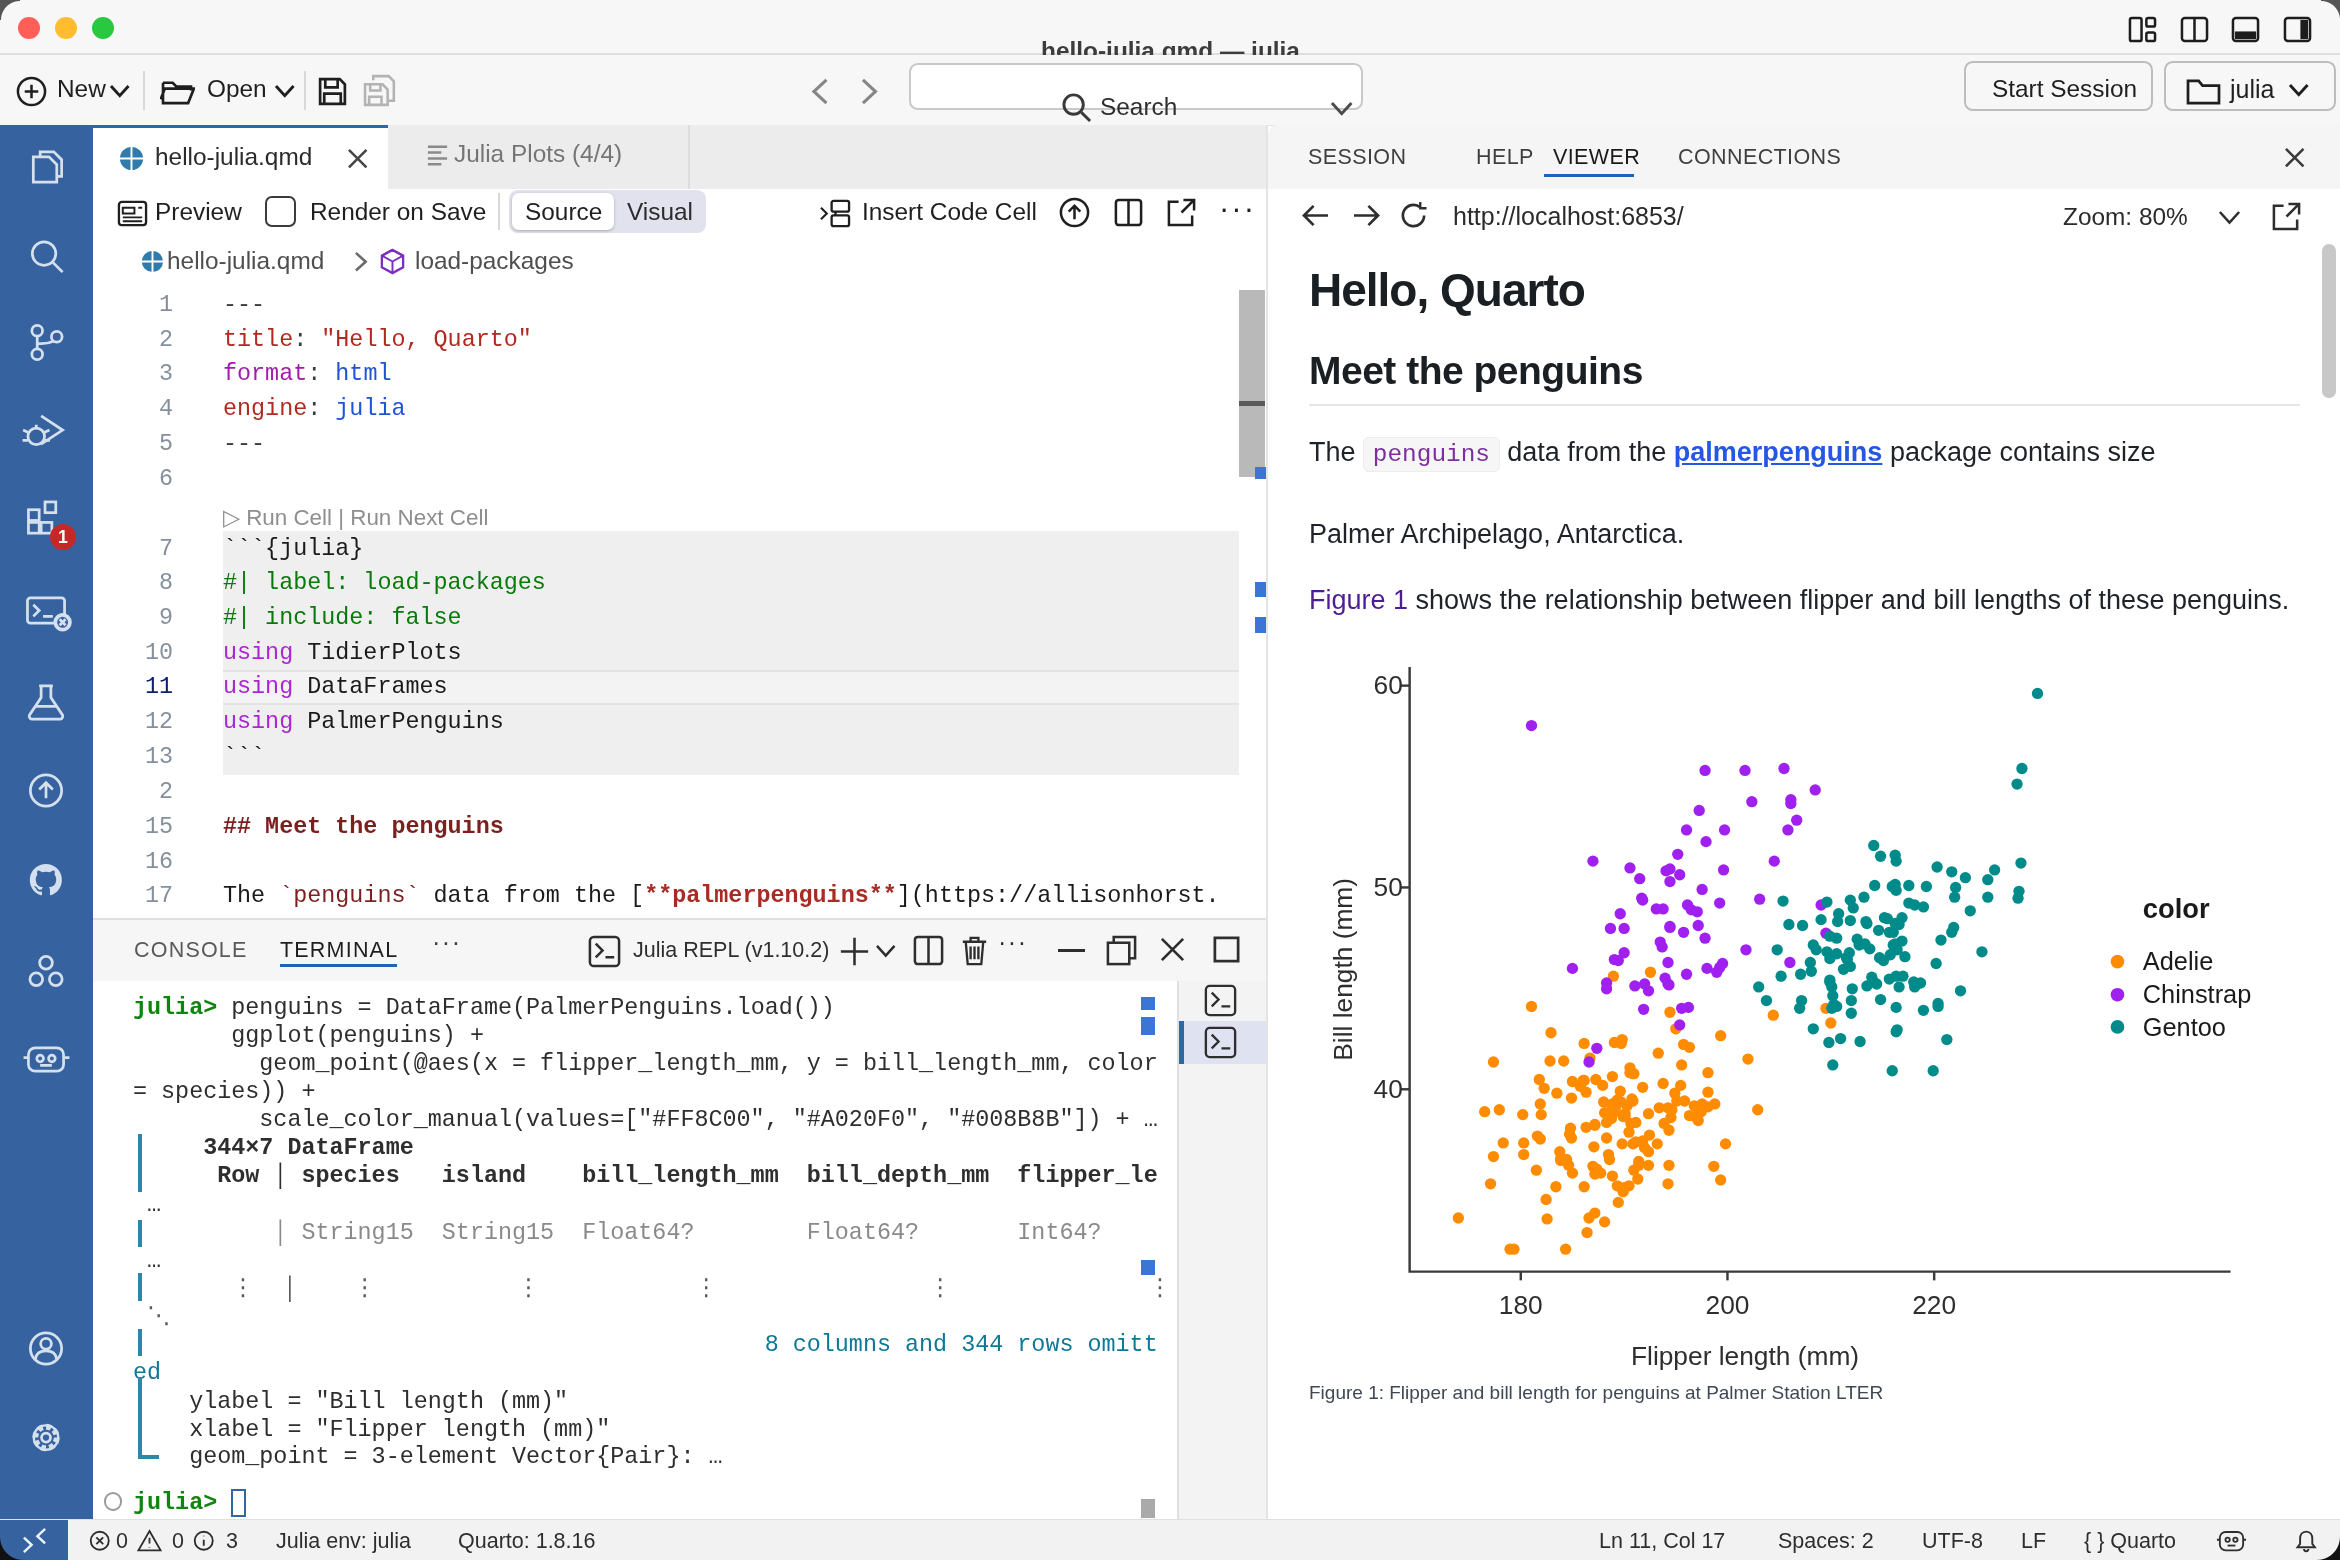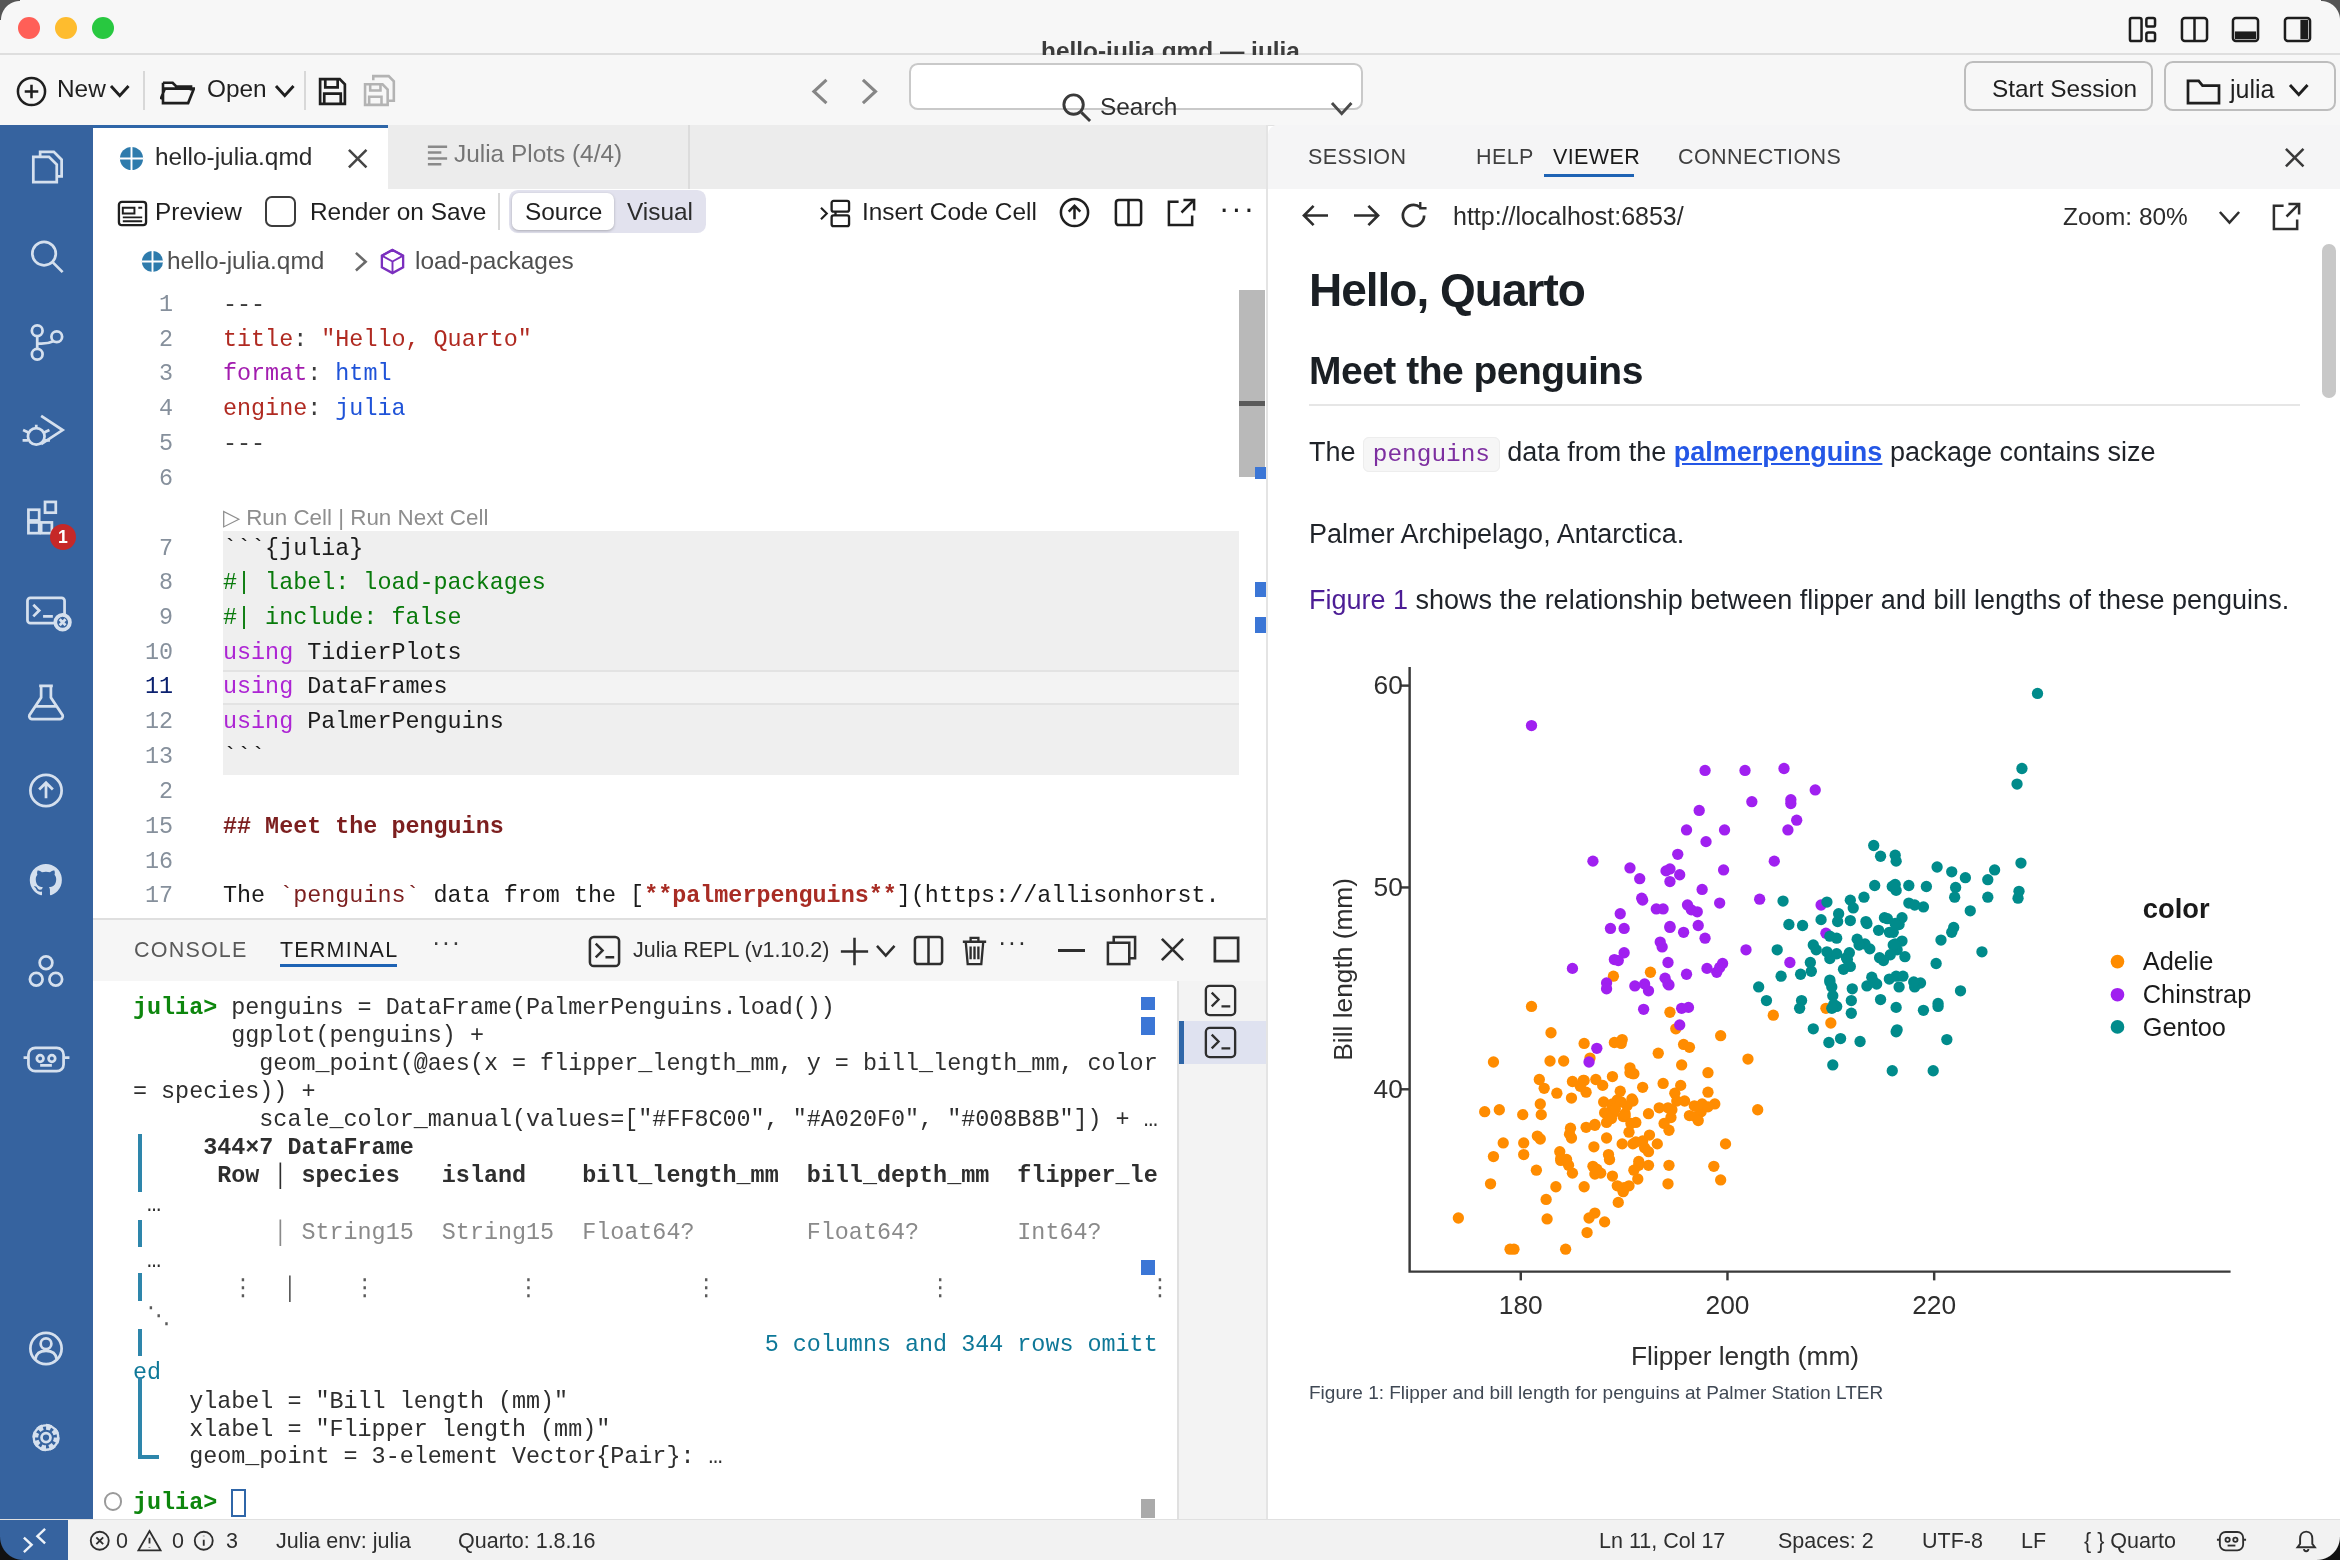--- a/index.html
+++ b/index.html
@@ -353,21 +353,21 @@
   <div class="trow" style="top:69px;">         geom_point(@aes(x = flipper_length_mm, y = bill_length_mm, color</div>
   <div class="trow" style="top:97px;">= species)) +</div>
   <div class="trow" style="top:125px;">         scale_color_manual(values=["#FF8C00", "#A020F0", "#008B8B"]) + …</div>
   <div class="trow" style="top:153px;font-weight:bold;">     344×7 DataFrame</div>
   <div class="trow" style="top:181px;font-weight:bold;">      Row │ species   island    bill_length_mm  bill_depth_mm  flipper_le</div>
   <div class="trow" style="top:210px;"> …</div>
   <div class="trow" style="top:238px;color:#8a8a8a;">          │ String15  String15  Float64?        Float64?       Int64?</div>
   <div class="trow" style="top:266px;"> …</div>
   <div class="trow" style="top:294px;color:#5a5a5a;">       ⋮  │    ⋮          ⋮           ⋮               ⋮              ⋮</div>
   <div class="trow" style="top:322px;color:#5a5a5a;"> ⋱</div>
-  <div class="trow" style="top:350px;color:#0e7898;">                                             5 columns and 344 rows omitt</div>
+  <div class="trow" style="top:350px;color:#0e7898;">                                             8 columns and 344 rows omitt</div>
   <div class="trow" style="top:378px;color:#0e7898;">ed</div>
   <div class="trow" style="top:407px;">    ylabel = "Bill length (mm)"</div>
   <div class="trow" style="top:435px;">    xlabel = "Flipper length (mm)"</div>
   <div class="trow" style="top:462px;">    geom_point = 3-element Vector{Pair}: …</div>
   <div class="trow" style="top:508px;"><span style="color:#0d860d;font-weight:bold;">julia&gt;</span> </div>
   <div class="abs" style="left:10.7px;top:511px;width:18.5px;height:18.5px;border:2.4px solid #9a9a9a;border-radius:50%;box-sizing:border-box;"></div>
   <div class="abs" style="left:138px;top:508px;width:14.6px;height:28px;border:2.4px solid #2f66a8;box-sizing:border-box;"></div>
 
   <div class="abs" style="left:45px;top:153px;width:3.9px;height:58px;background:#2e86ab;"></div>
   <div class="abs" style="left:45px;top:239px;width:3.9px;height:27px;background:#2e86ab;"></div>

